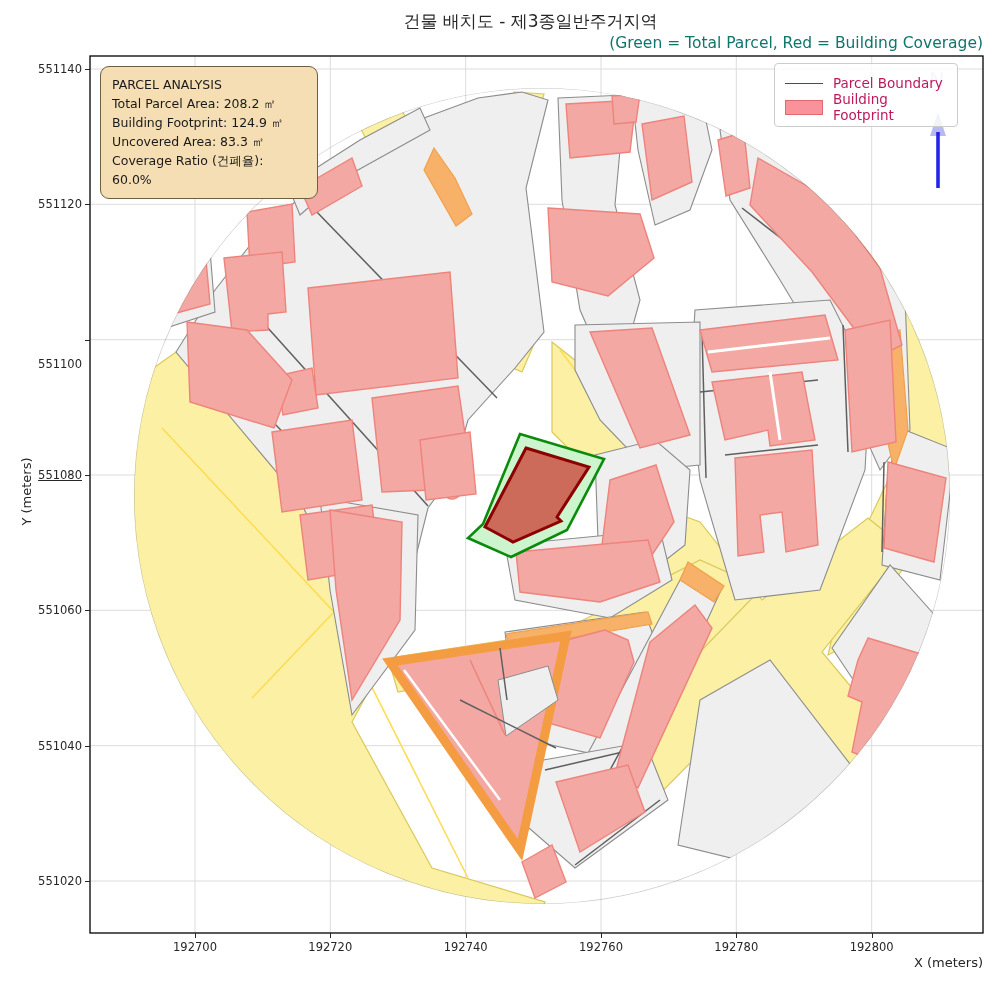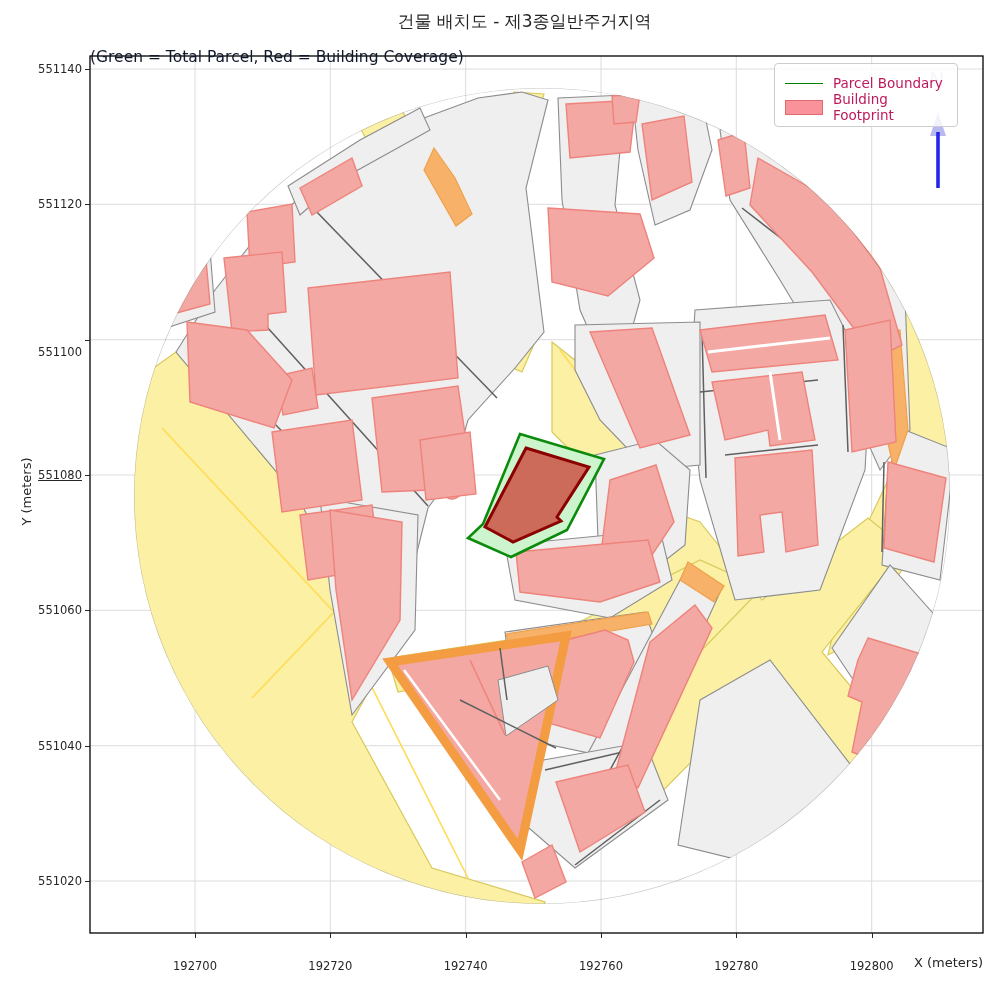--- a/index.html
+++ b/index.html
@@ -1,26 +1,26 @@
 <!DOCTYPE html>
 <html><head>
 <meta charset="utf-8">
 <style>
   html,body{margin:0;padding:0;background:#ffffff;}
   #figure{position:relative;width:993px;height:990px;background:#ffffff;
           font-family:"DejaVu Sans","Liberation Sans",sans-serif;color:#262626;overflow:hidden;}
   #map-svg{position:absolute;left:0;top:0;}
-  .title1{position:absolute;left:78px;top:10px;width:893px;text-align:center;
+  .title1{position:absolute;left:84px;top:10px;width:893px;text-align:center;
           font-size:17px;color:#262626;}
-  .title2{position:absolute;left:90px;top:48px;width:893px;text-align:left;
-          font-size:15.5px;color:#0f172a;}
+  .title2{position:absolute;left:90px;top:34px;width:893px;text-align:right;
+          font-size:15.5px;color:#0f766e;}
   .xlabel{position:absolute;left:90px;top:955px;width:893px;text-align:right;font-size:13px;}
   .ylabel{position:absolute;left:-34px;top:484px;width:120px;text-align:center;font-size:13px;
           transform:rotate(-90deg);transform-origin:center;}
-  .xtick{position:absolute;top:940px;transform:translateX(-50%);font-size:11.5px;white-space:nowrap;margin-top:19px;}
+  .xtick{position:absolute;top:940px;transform:translateX(-50%);font-size:11.5px;white-space:nowrap;}
   .ytick{position:absolute;left:30px;width:52px;text-align:right;font-size:11.5px;margin-top:-7px;}
   .tickmark-x{position:absolute;width:1px;height:5px;background:#262626;top:933px;}
   .tickmark-y{position:absolute;width:5px;height:1px;background:#262626;left:85px;}
   #info-box{position:absolute;left:100px;top:66px;width:218px;background:#f5deb3;
             border:1.6px solid #6e5f43;border-radius:9px;padding:8px 11px 9px 11px;
             font-size:12.5px;line-height:1.52;color:#1a1a1a;box-sizing:border-box;}
   #legend-box{position:absolute;left:774px;top:63px;width:184px;background:rgba(255,255,255,0.82);
               border:1px solid #cccccc;border-radius:4px;padding:7px 10px;box-sizing:border-box;}
   .legend-row{display:flex;align-items:center;height:24px;font-size:13.5px;color:#be185d;}
   .legend-line{width:38px;height:0;border-top:1.8px solid #008000;margin-right:10px;flex:none;}
@@ -189,20 +189,27 @@
     <line x1="938" y1="188" x2="938" y2="132" stroke="#2525e8" stroke-width="3.6"></line>
   </g>
   </g>
 
   <rect x="90" y="56" width="893" height="877" fill="none" stroke="#000000" stroke-width="1.3"></rect>
 </svg>
 
   <div class="title1">건물 배치도 - 제3종일반주거지역</div>
   <div class="title2">(Green = Total Parcel, Red = Building Coverage)</div>
 
+  <div id="info-box">
+    <div>PARCEL ANALYSIS</div>
+    <div>Total Parcel Area: 208.2 ㎡</div>
+    <div>Building Footprint: 124.9 ㎡</div>
+    <div>Uncovered Area: 83.3 ㎡</div>
+    <div>Coverage Ratio (건폐율): 60.0%</div>
+  </div>
 
   <div id="legend-box">
     <div class="legend-row">
       <span class="legend-line"></span>
       <span>Parcel Boundary</span>
     </div>
     <div class="legend-row">
       <span class="legend-patch"></span>
       <span>Building Footprint</span>
     </div>
@@ -214,21 +221,21 @@
       <span class="xtick" style="left: 195px;">192700</span>
       <span class="xtick" style="left: 330.3px; text-align: center;">192720</span>
       <span class="xtick" style="left: 465.7px;">192740</span>
       <span class="xtick" style="left: 601px;">192760</span>
       <span class="xtick" style="left: 736.3px;">192780</span>
       <span class="xtick" style="left: 871.7px;">192800</span>
     </div>
   <div id="yticks">
       <span class="ytick" style="top: 69px;">551140</span>
       <span class="ytick" style="top: 204px;">551120</span>
-      <span class="ytick" style="top: 333px; margin-top: 12px;">551100</span>
+      <span class="ytick" style="top: 345px; margin-top: 12px;">551100</span>
       <span class="ytick" style="top: 475px; text-decoration: underline;">551080</span>
       <span class="ytick" style="top: 610.3px;">551060</span>
       <span class="ytick" style="top: 745.7px;">551040</span>
       <span class="ytick" style="top: 881px;">551020</span>
     </div>
 <div class="tickmark-x" style="left: 195px;"></div>
     <div class="tickmark-x" style="left: 330.3px;"></div>
     <div class="tickmark-x" style="left: 465.7px;"></div>
     <div class="tickmark-x" style="left: 601px;"></div>
     <div class="tickmark-x" style="left: 736.3px;"></div>

